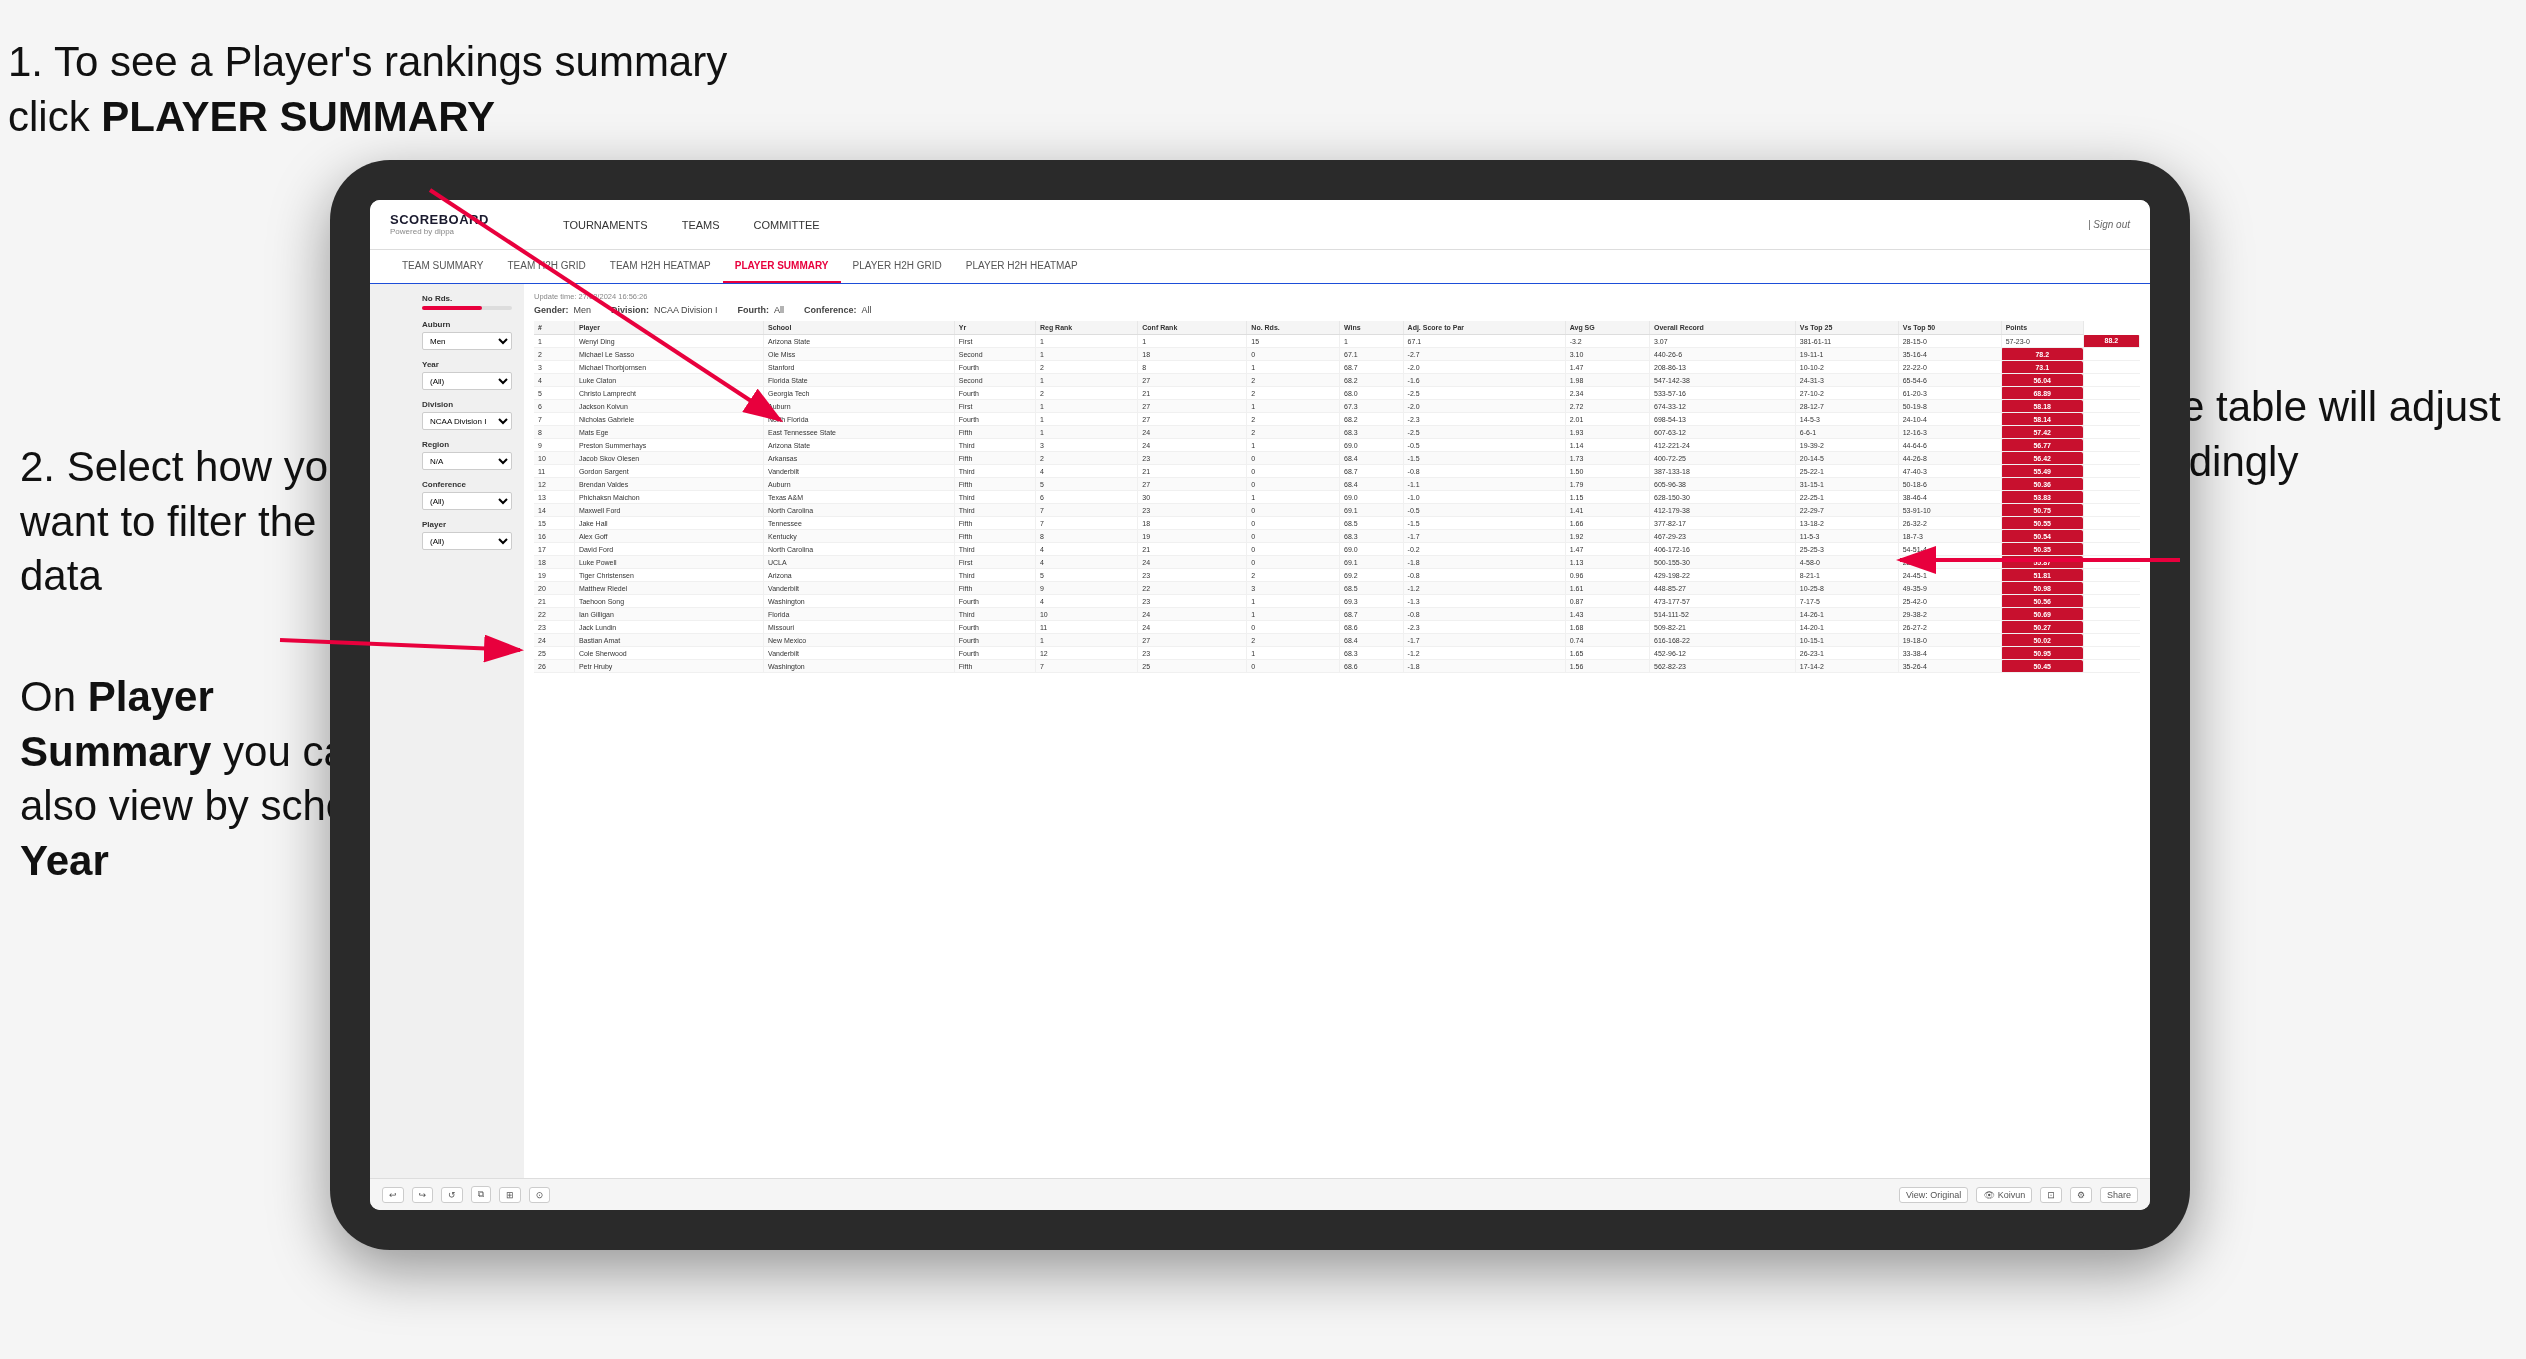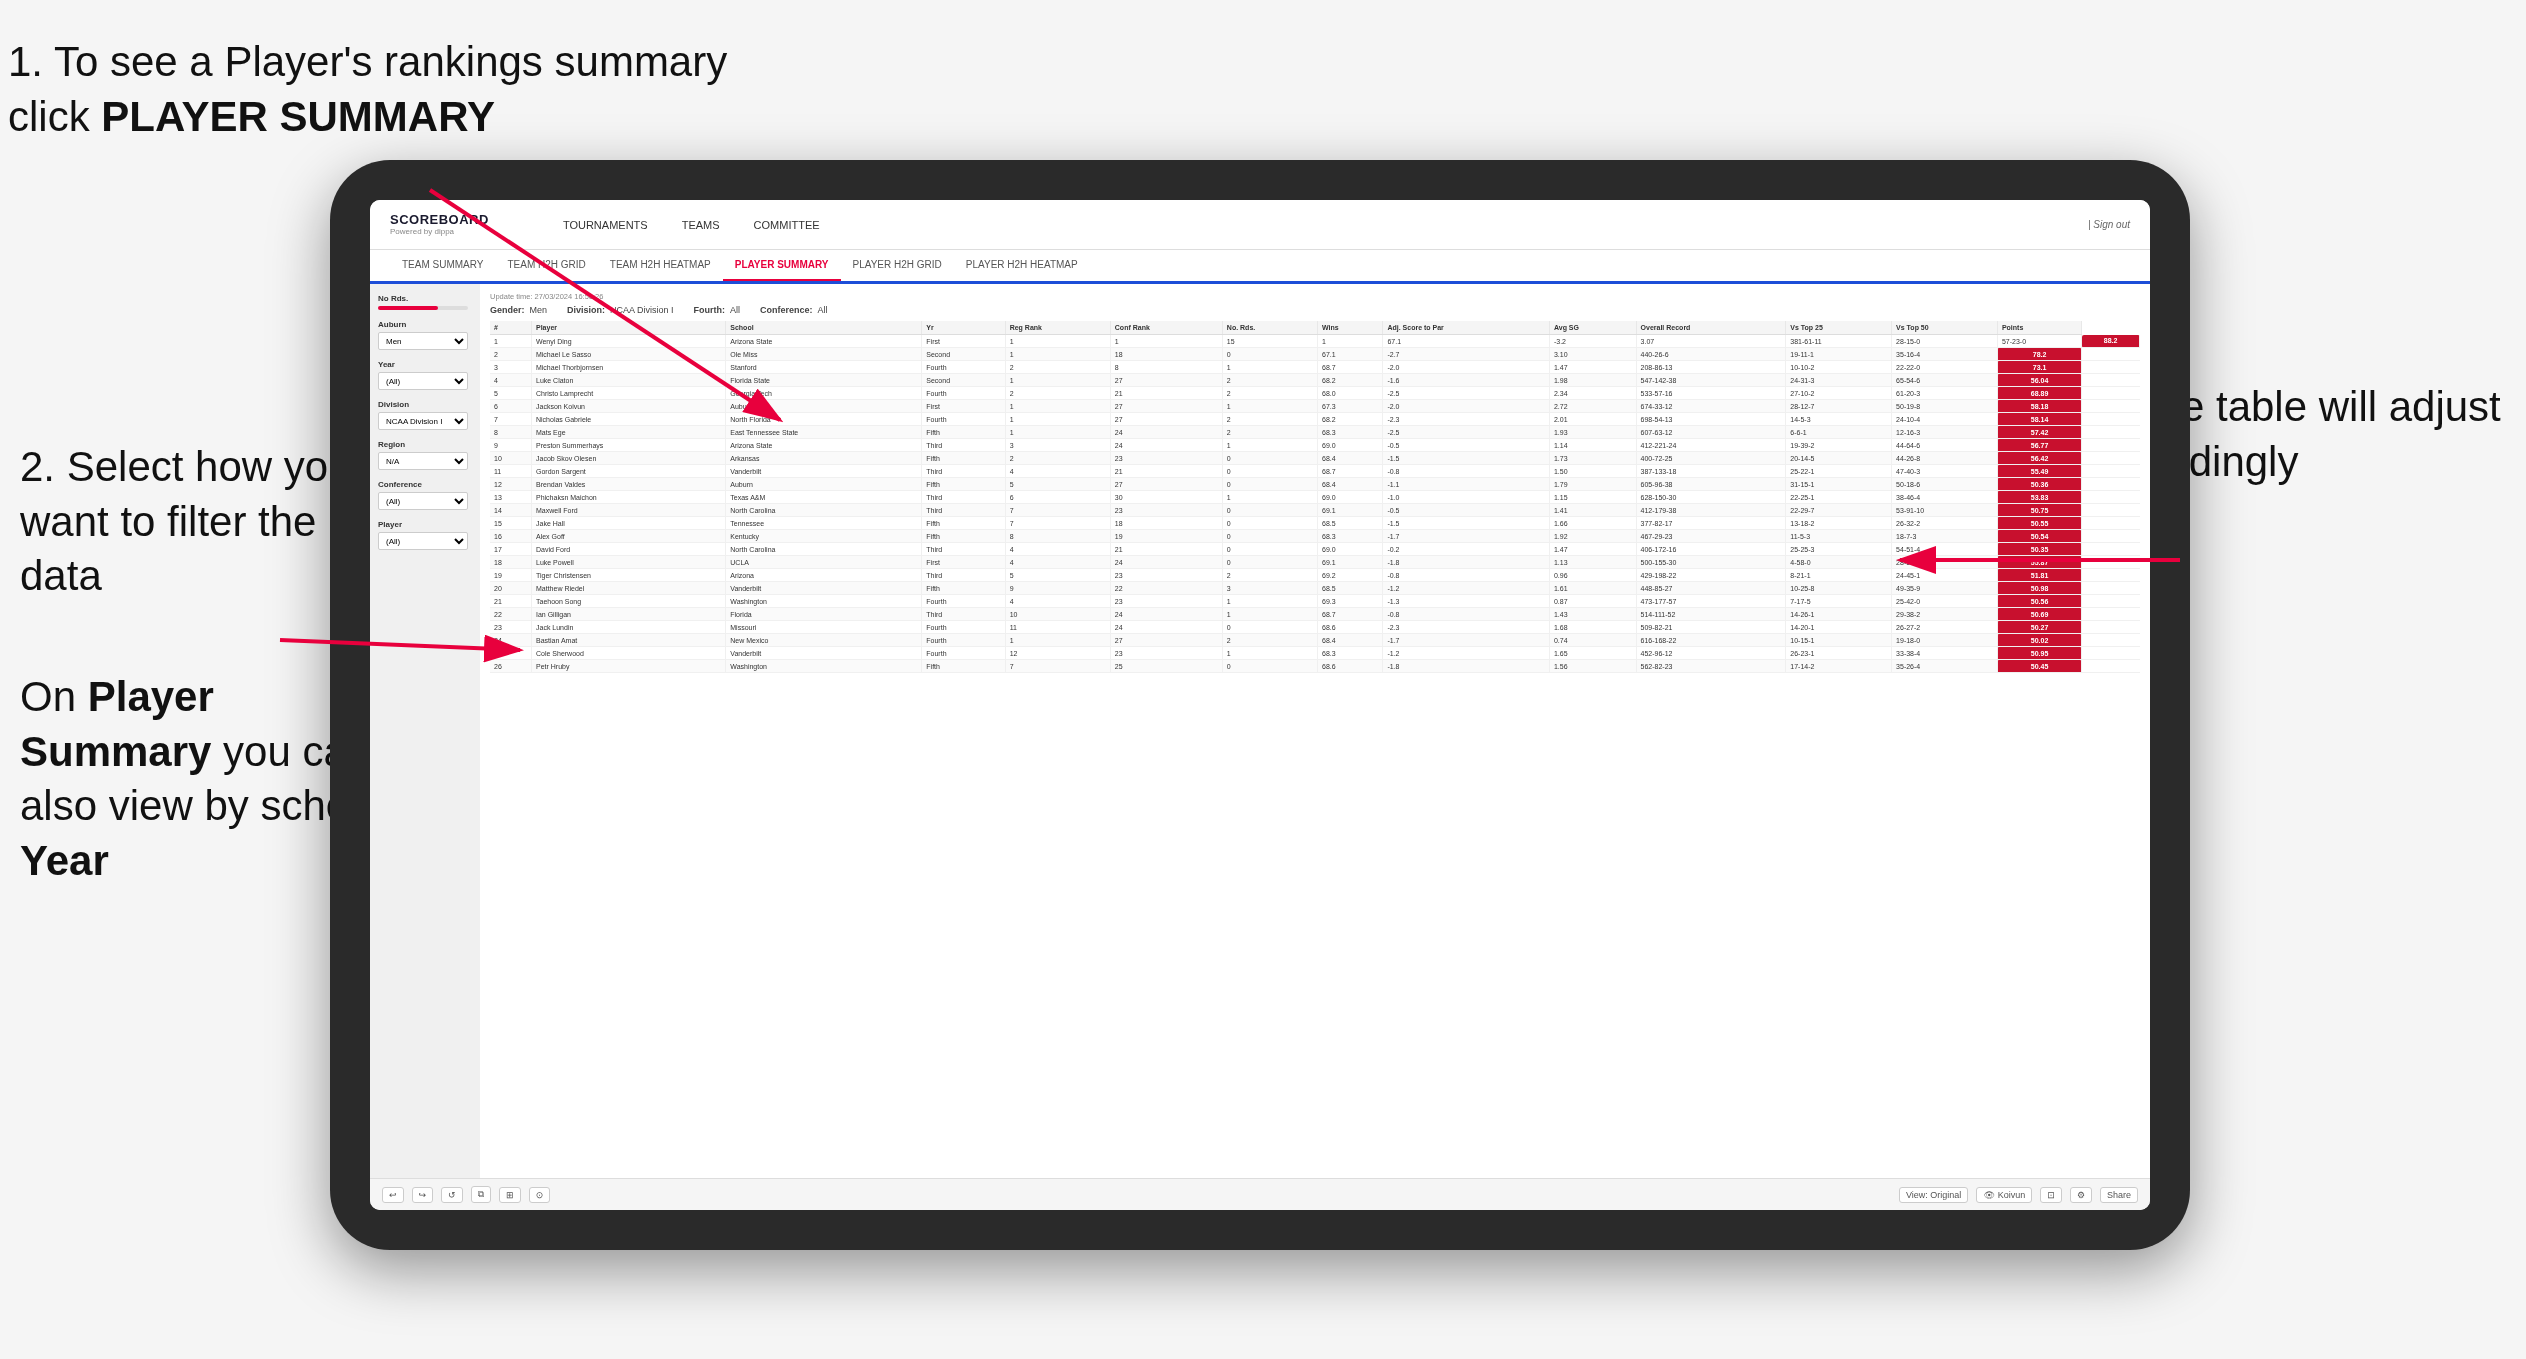--- a/index.html
+++ b/index.html
@@ -108,21 +108,21 @@
     }
     .nav-right {
       font-size: 10px;
       color: #666;
       font-style: italic;
     }
 
     
     .sub-nav {
       background: #fff;
-      border-bottom: 3px solid #1d4ed8;
+      border-bottom: 1px solid #1d4ed8;
       display: flex;
       gap: 0px;
       padding: 0 20px;
       height: 34px;
       align-items: center;
       flex-shrink: 0;
     }
     .sub-nav-link {
       font-size: 10px;
       color: #555;
@@ -138,20 +138,21 @@
       border-bottom: 2px solid #e8003d;
       font-weight: 600;
     }
 
     
     .main-content {
       flex: 1;
       display: flex;
       background: #f0f0f0;
       overflow: hidden;
+      padding-left: 44px;
     }
 
     
     .sidebar {
       width: 110px;
       background: #f0f0f0;
       padding: 10px 8px;
       flex-shrink: 0;
       font-size: 9px;
     }

